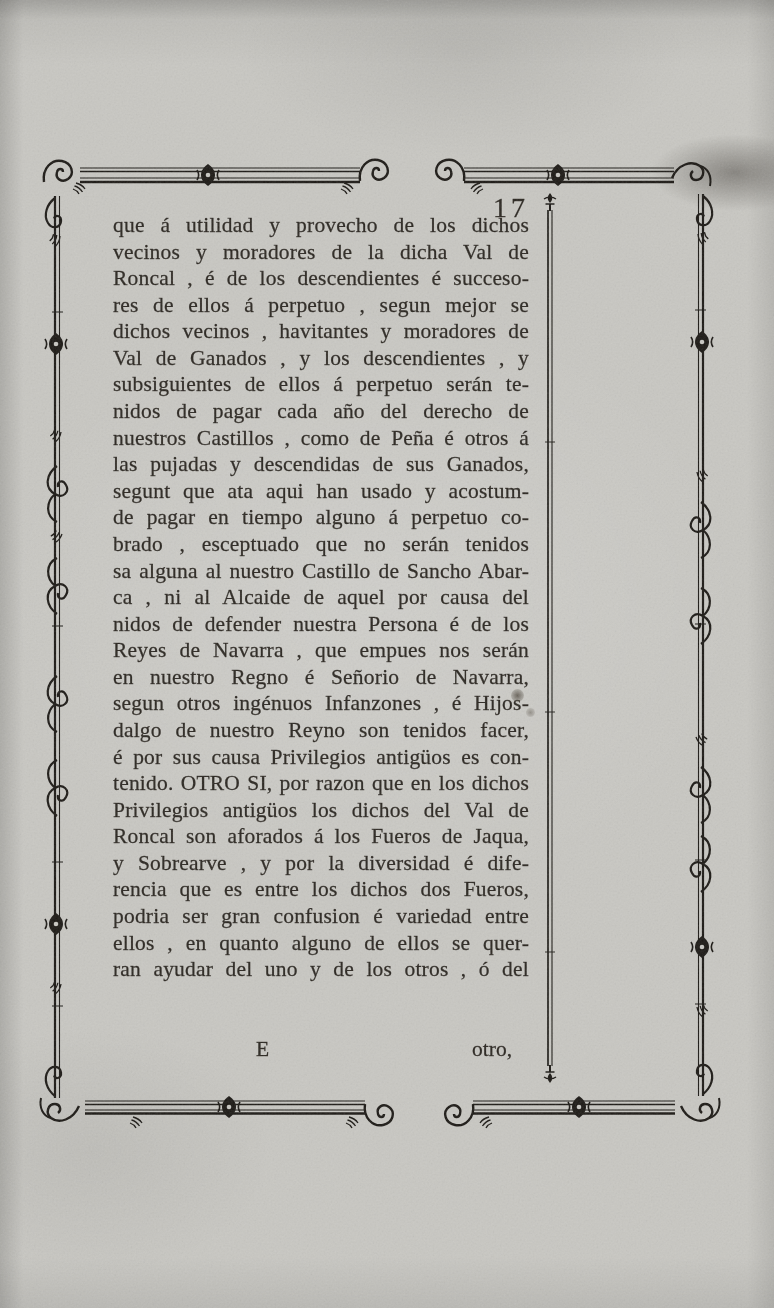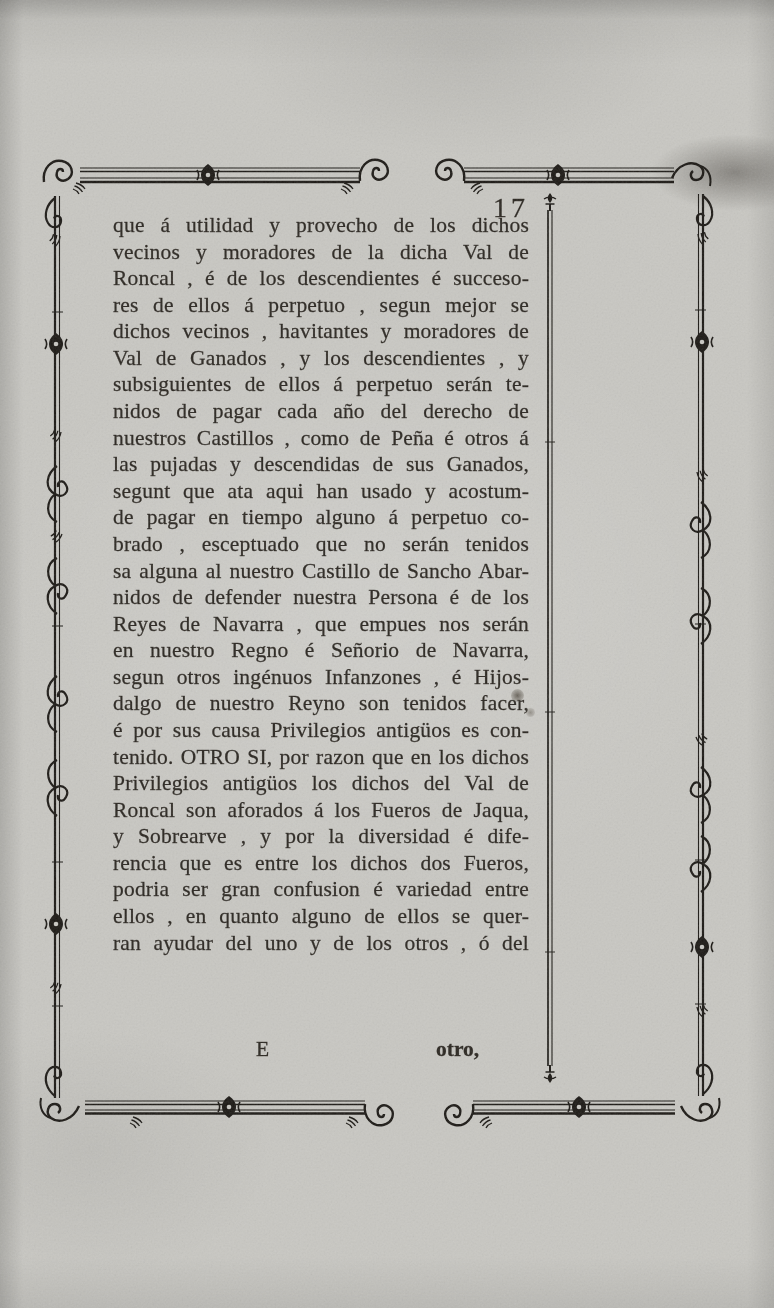--- a/index.html
+++ b/index.html
@@ -30,21 +30,21 @@
     -webkit-text-stroke:.3px rgba(42,38,32,.85);
   }
   .text-block{position:absolute;left:84px;top:212px;width:445px;}
   .text-block .line{
     height:26.58px;line-height:26.58px;font-size:21.5px;letter-spacing:.2px;
     text-align:justify;text-align-last:justify;white-space:nowrap;margin-left:29px;
     -webkit-text-stroke:.3px rgba(42,38,32,.8);
   }
   .catchline{position:absolute;left:84px;top:1036px;width:445px;height:27px;font-size:21.5px;line-height:27px;}
   .catchline .sig{position:absolute;left:172px;-webkit-text-stroke:.35px rgba(42,38,32,.85);}
-  .catchline .catch{position:absolute;left:352px;font-weight:bold;-webkit-text-stroke:.3px rgba(42,38,32,.8);}
+  .catchline .catch{position:absolute;left:388px;-webkit-text-stroke:.3px rgba(42,38,32,.8);}
   .blot{
     position:absolute;left:511px;top:689px;width:13px;height:13px;border-radius:50%;
     background:radial-gradient(circle at 50% 50%, rgba(88,82,72,.85), rgba(88,82,72,.25) 70%, rgba(88,82,72,0) 100%);
   }
   .blot2{
     position:absolute;left:526px;top:708px;width:9px;height:9px;border-radius:50%;
     background:radial-gradient(circle at 50% 50%, rgba(110,104,94,.6), rgba(110,104,94,0) 100%);
   }
 </style>
 </head>
@@ -171,20 +171,21 @@
       <div class="line">dichos vecinos , havitantes y moradores de</div>
       <div class="line">Val de Ganados , y los descendientes , y</div>
       <div class="line">subsiguientes de ellos á perpetuo serán te-</div>
       <div class="line">nidos de pagar cada año del derecho de</div>
       <div class="line">nuestros Castillos , como de Peña é otros á</div>
       <div class="line">las pujadas y descendidas de sus Ganados,</div>
       <div class="line">segunt que ata aqui han usado y acostum-</div>
       <div class="line">de pagar en tiempo alguno á perpetuo co-</div>
       <div class="line">brado , esceptuado que no serán tenidos</div>
       <div class="line">sa alguna al nuestro Castillo de Sancho Abar-</div>
+      <div class="line">ca , ni al Alcaide de aquel por causa del</div>
       <div class="line">nidos de defender nuestra Persona é de los</div>
       <div class="line">Reyes de Navarra , que empues nos serán</div>
       <div class="line">en nuestro Regno é Señorio de Navarra,</div>
       <div class="line">segun otros ingénuos Infanzones , é Hijos-</div>
       <div class="line">dalgo de nuestro Reyno son tenidos facer,</div>
       <div class="line">é por sus causa Privilegios antigüos es con-</div>
       <div class="line">tenido. OTRO SI, por razon que en los dichos</div>
       <div class="line">Privilegios antigüos los dichos del Val de</div>
       <div class="line">Roncal son aforados á los Fueros de Jaqua,</div>
       <div class="line">y Sobrearve , y por la diversidad é dife-</div>

